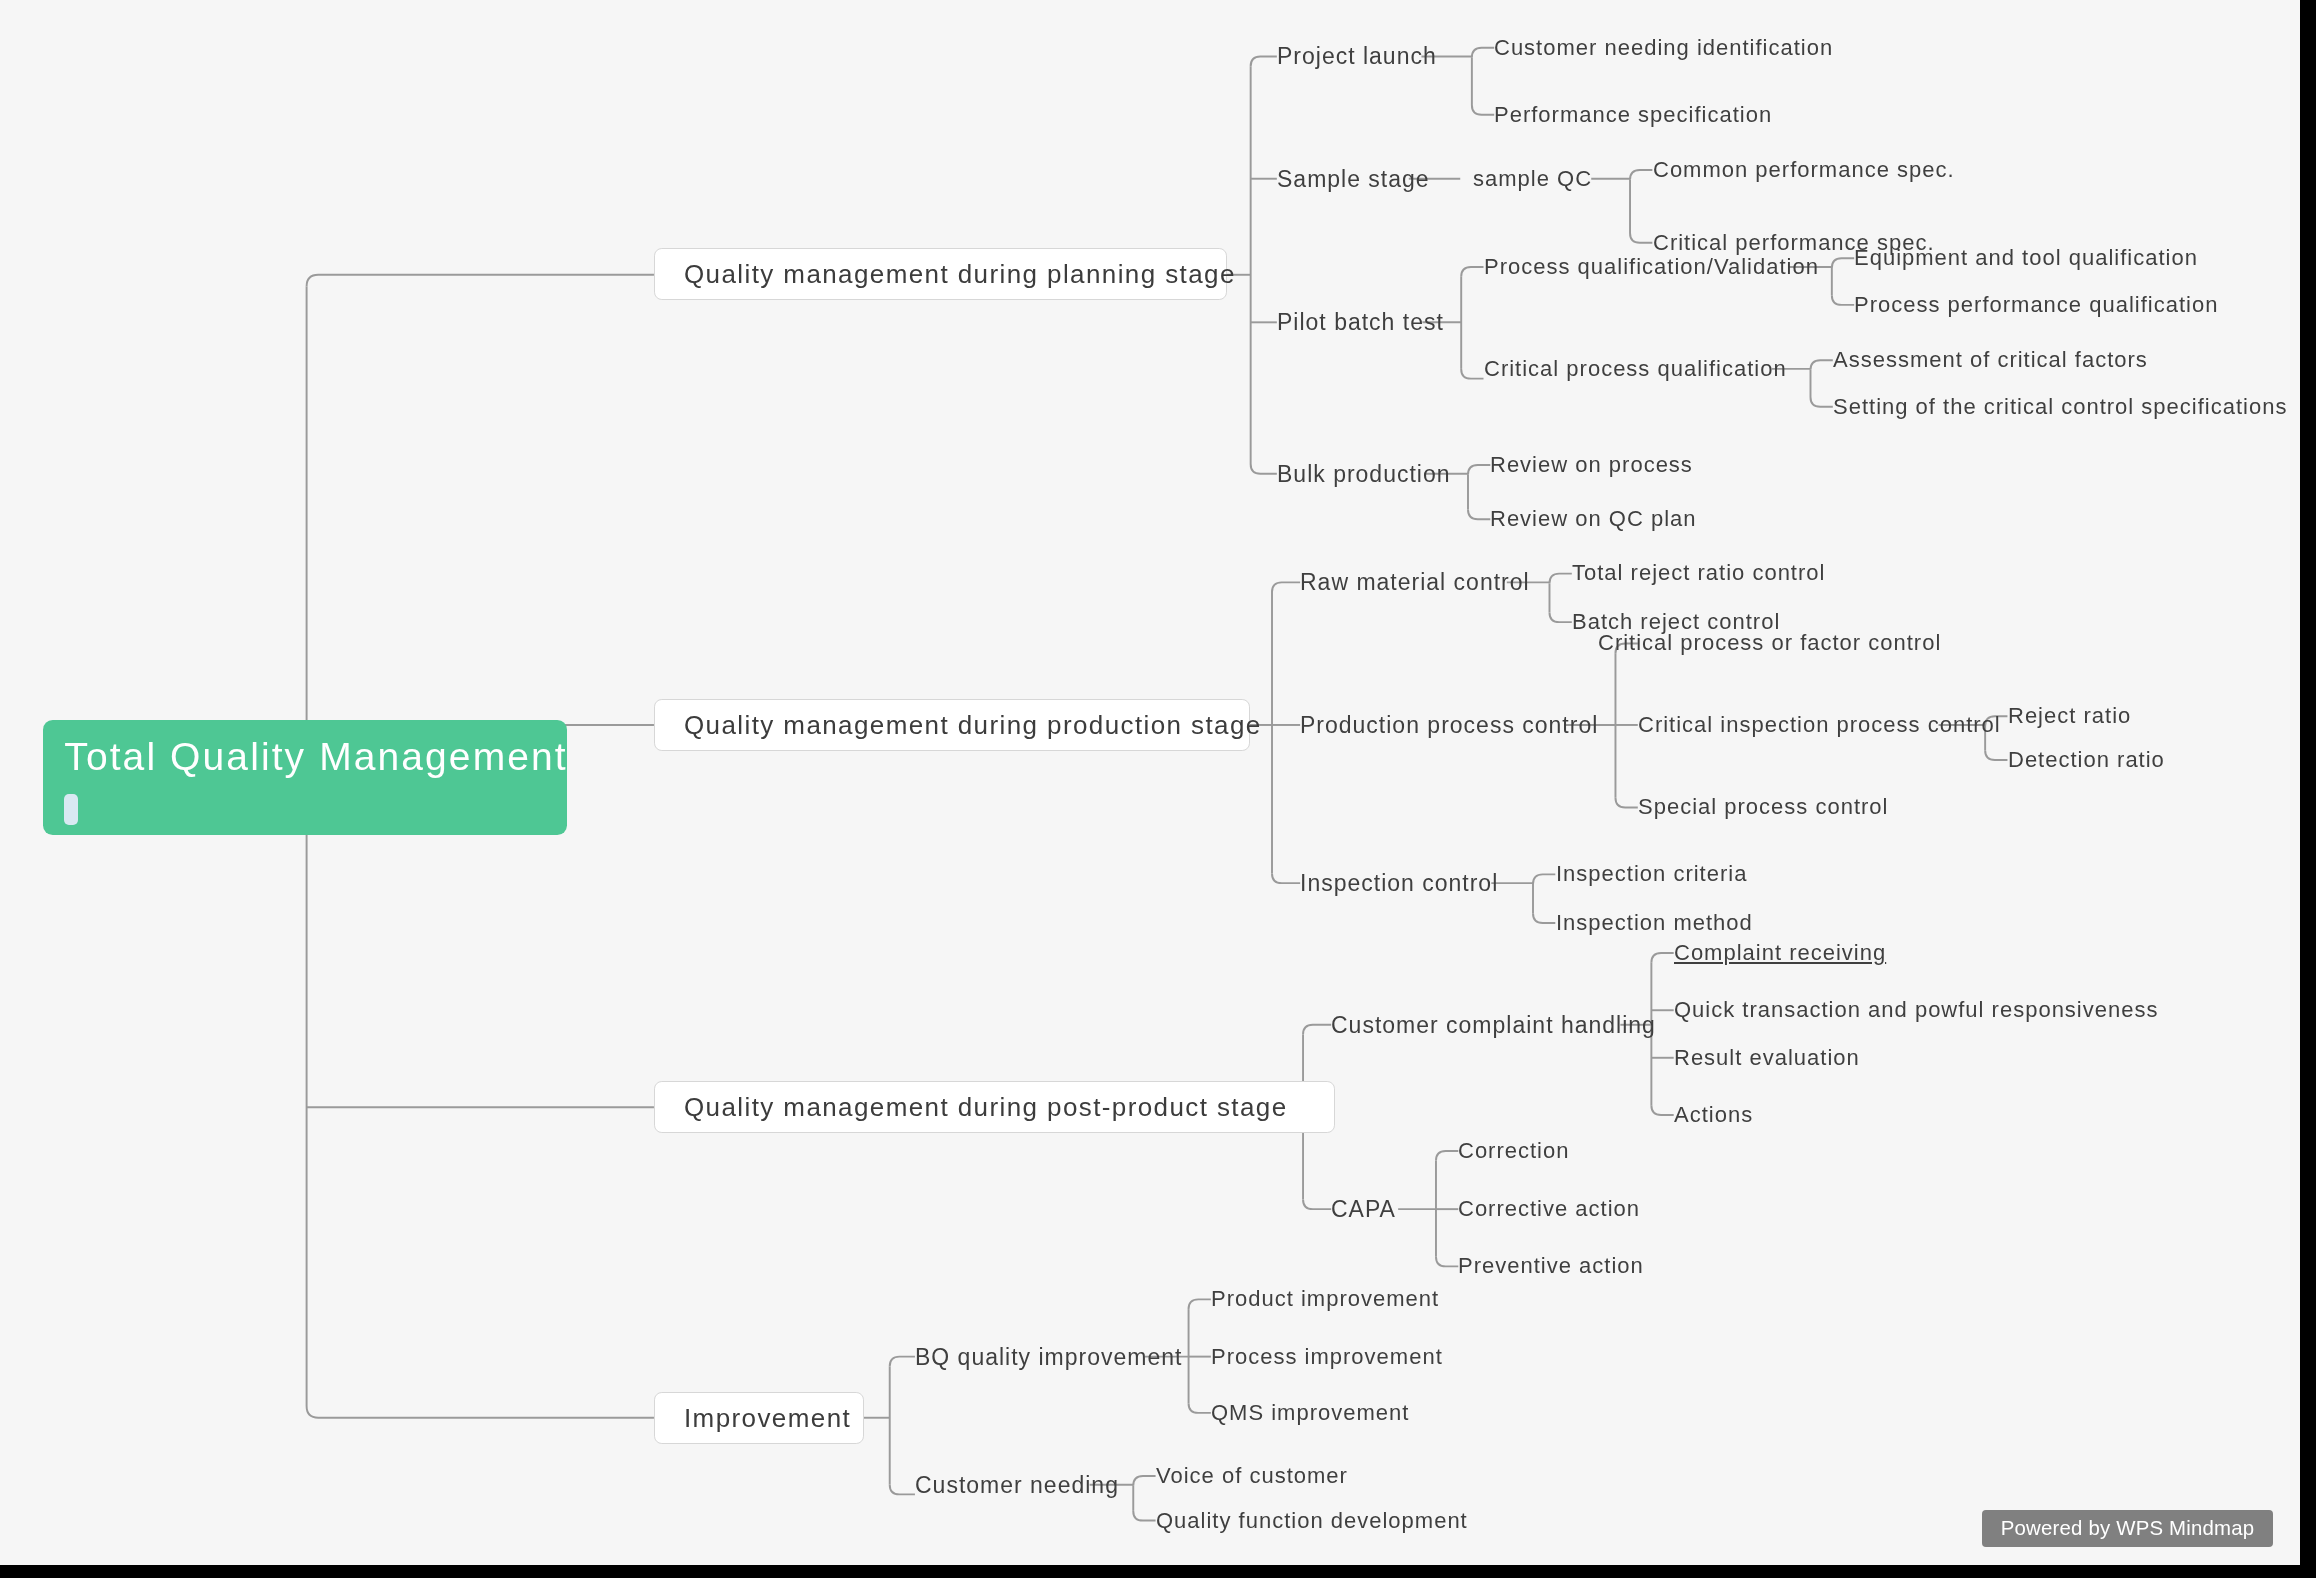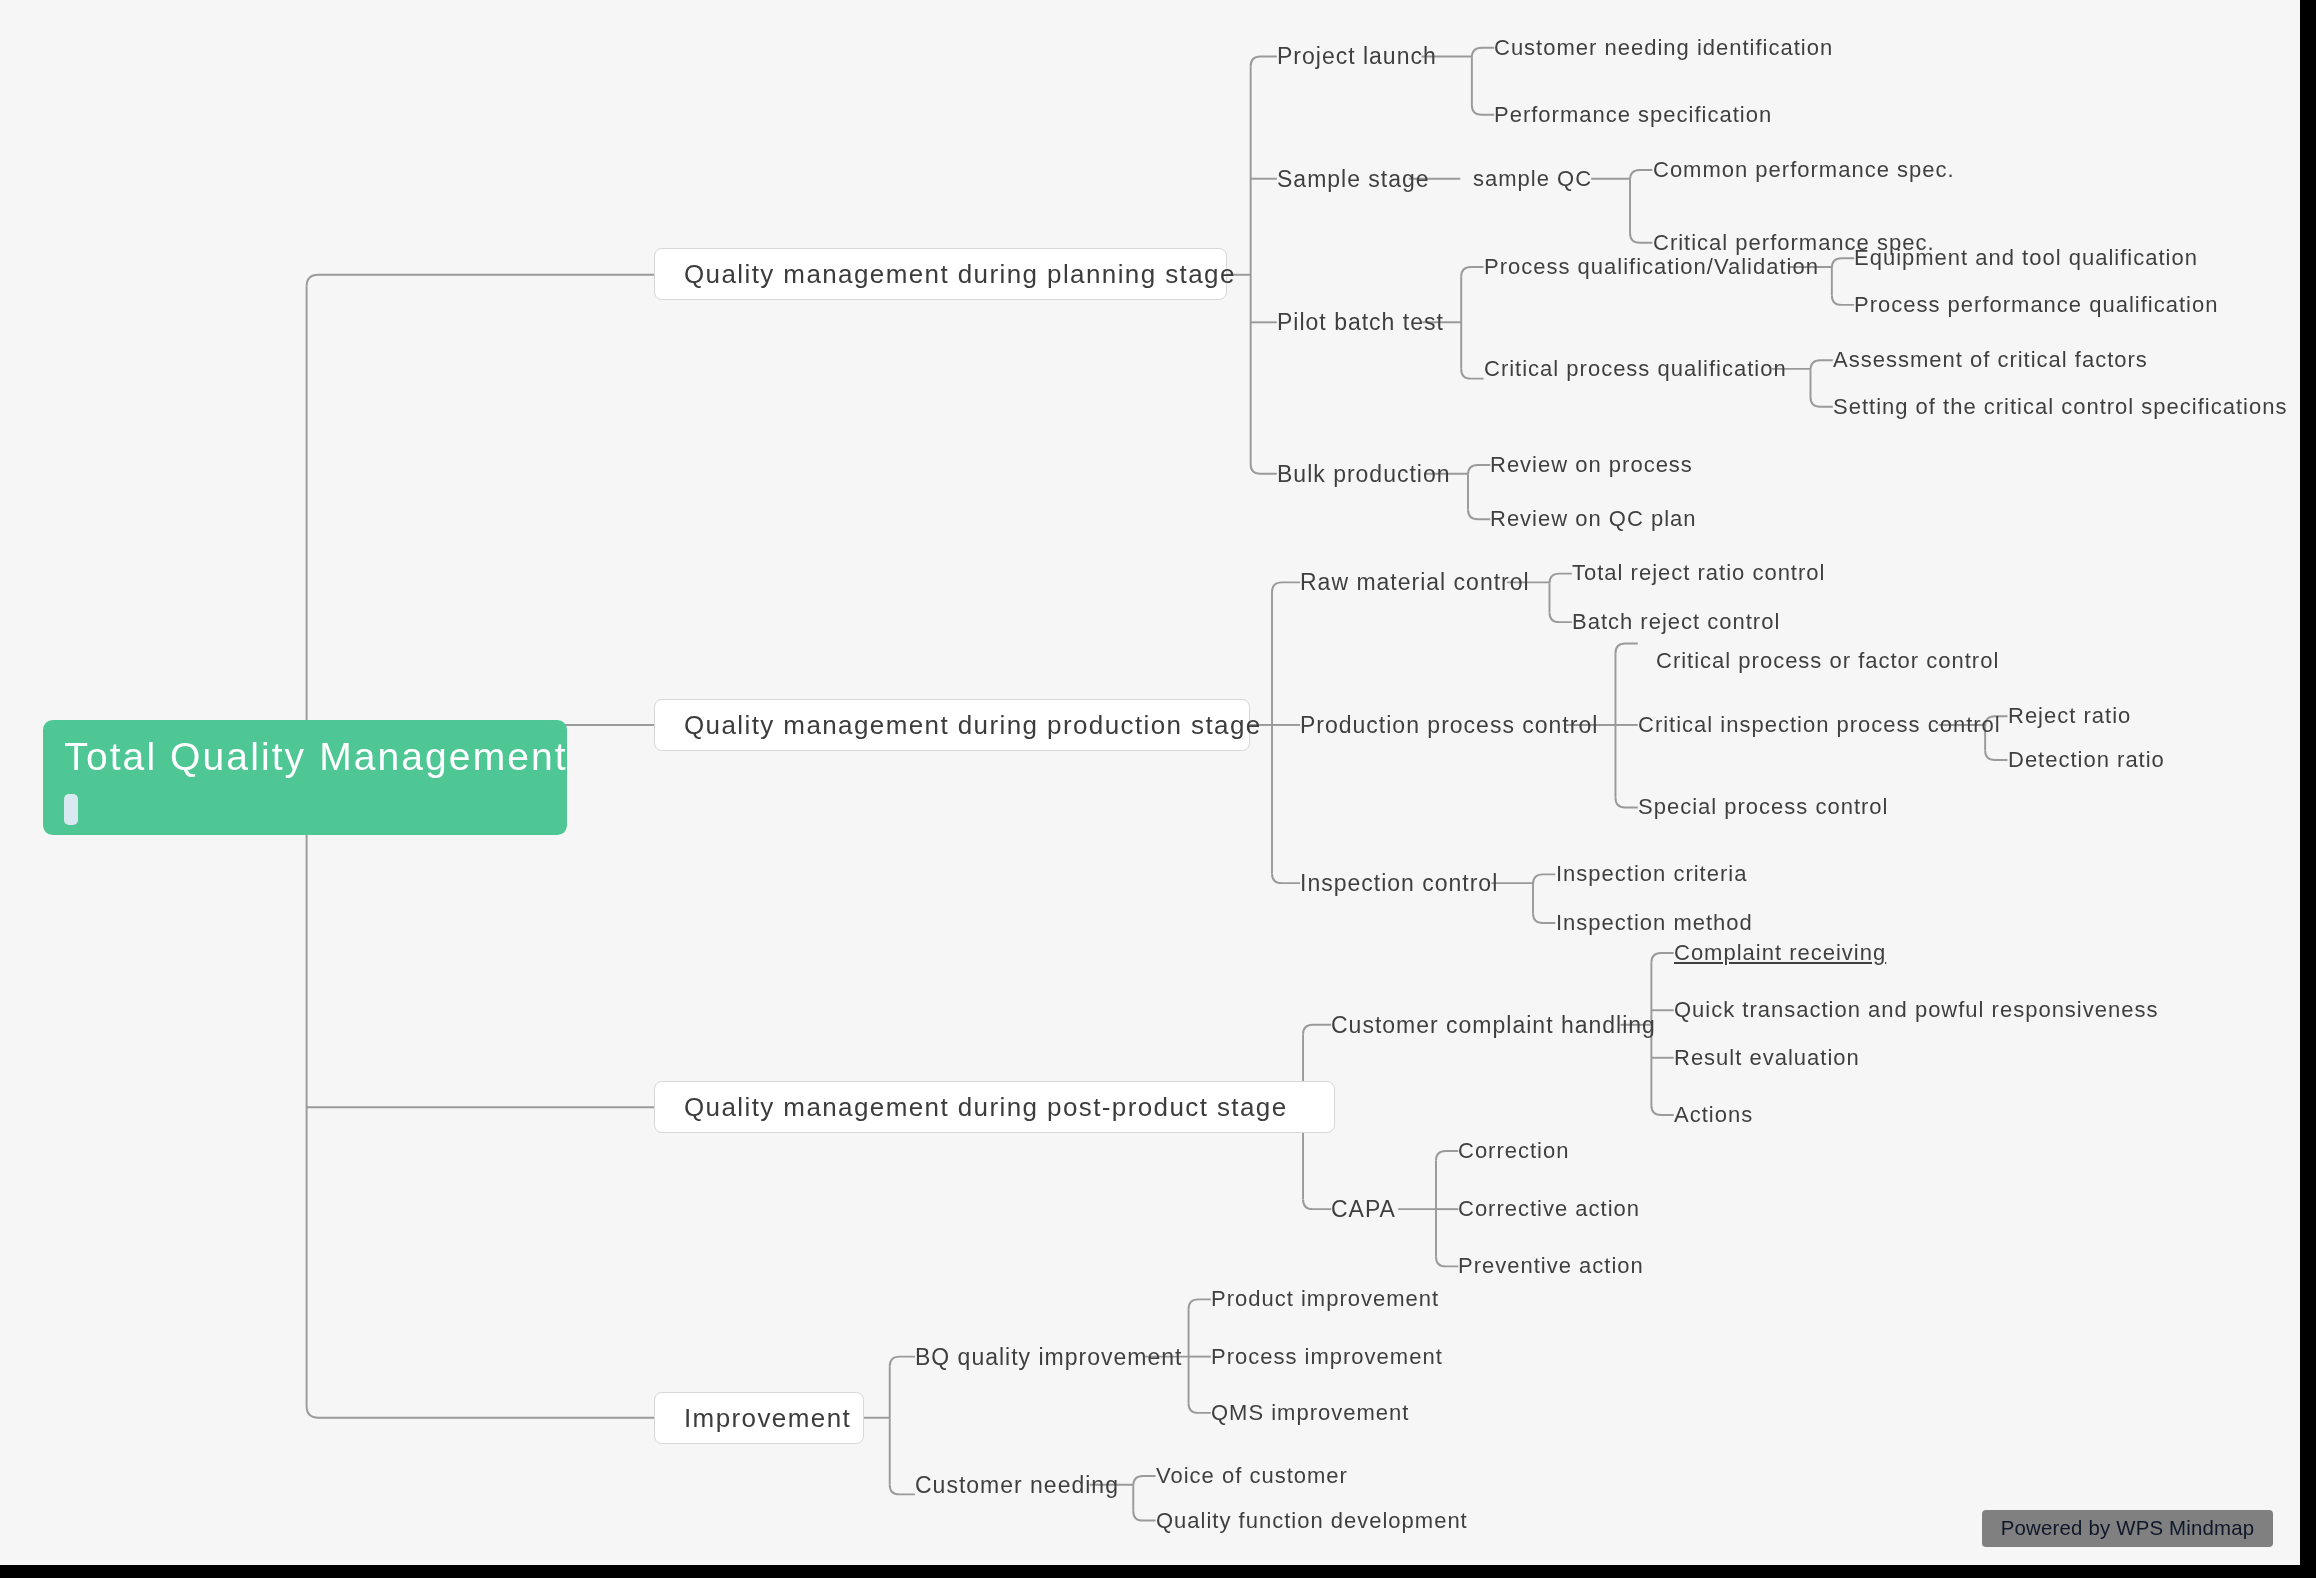--- a/index.html
+++ b/index.html
@@ -115,21 +115,21 @@
     top: 1510px;
     width: 291px;
     height: 37px;
     background: #808080;
     border-radius: 3.9px;
     display: flex;
     align-items: center;
     justify-content: center;
   }
   .watermark span {
-    color: #0f172a;
+    color: #ffffff;
     font-size: 20.4px;
     letter-spacing: 0.2px;
   }
 </style>
 </head>
 <body>
 
 <div id="canvas">
 
   <svg id="wires" viewBox="0 0 2387 1627">
@@ -279,21 +279,21 @@
 
   <div class="node n2" style="left:1277px; top:474px;">Bulk  production</div>
   <div class="node n3" style="left:1490px; top:465px;">Review  on  process</div>
   <div class="node n3" style="left:1490px; top:519px;">Review  on  QC  plan</div>
 
   <div class="node n2" style="left:1300px; top:582px;">Raw  material  control</div>
   <div class="node n3" style="left:1572px; top:573px;">Total  reject  ratio  control</div>
   <div class="node n3" style="left:1572px; top:622px;">Batch  reject  control</div>
 
   <div class="node n2" style="left:1300px; top:725px;">Production  process  control</div>
-  <div class="node n3" style="left:1656px; top:643px;margin-top:18px;">Critical  process  or  factor  control</div>
+  <div class="node n3" style="left:1598px; top:643px;">Critical  process  or  factor  control</div>
   <div class="node n3" style="left:1638px; top:725px;">Critical  inspection  process  control</div>
   <div class="node n4" style="left:2008px; top:716px;">Reject  ratio</div>
   <div class="node n4" style="left:2008px; top:760px;">Detection  ratio</div>
   <div class="node n3" style="left:1638px; top:807px;">Special  process  control</div>
 
   <div class="node n2" style="left:1300px; top:883px;">Inspection  control</div>
   <div class="node n3" style="left:1556px; top:874px;">Inspection  criteria</div>
   <div class="node n3" style="left:1556px; top:923px;">Inspection  method</div>
 
   <div class="node n2" style="left:1331px; top:1025px;">Customer  complaint  handling</div>

